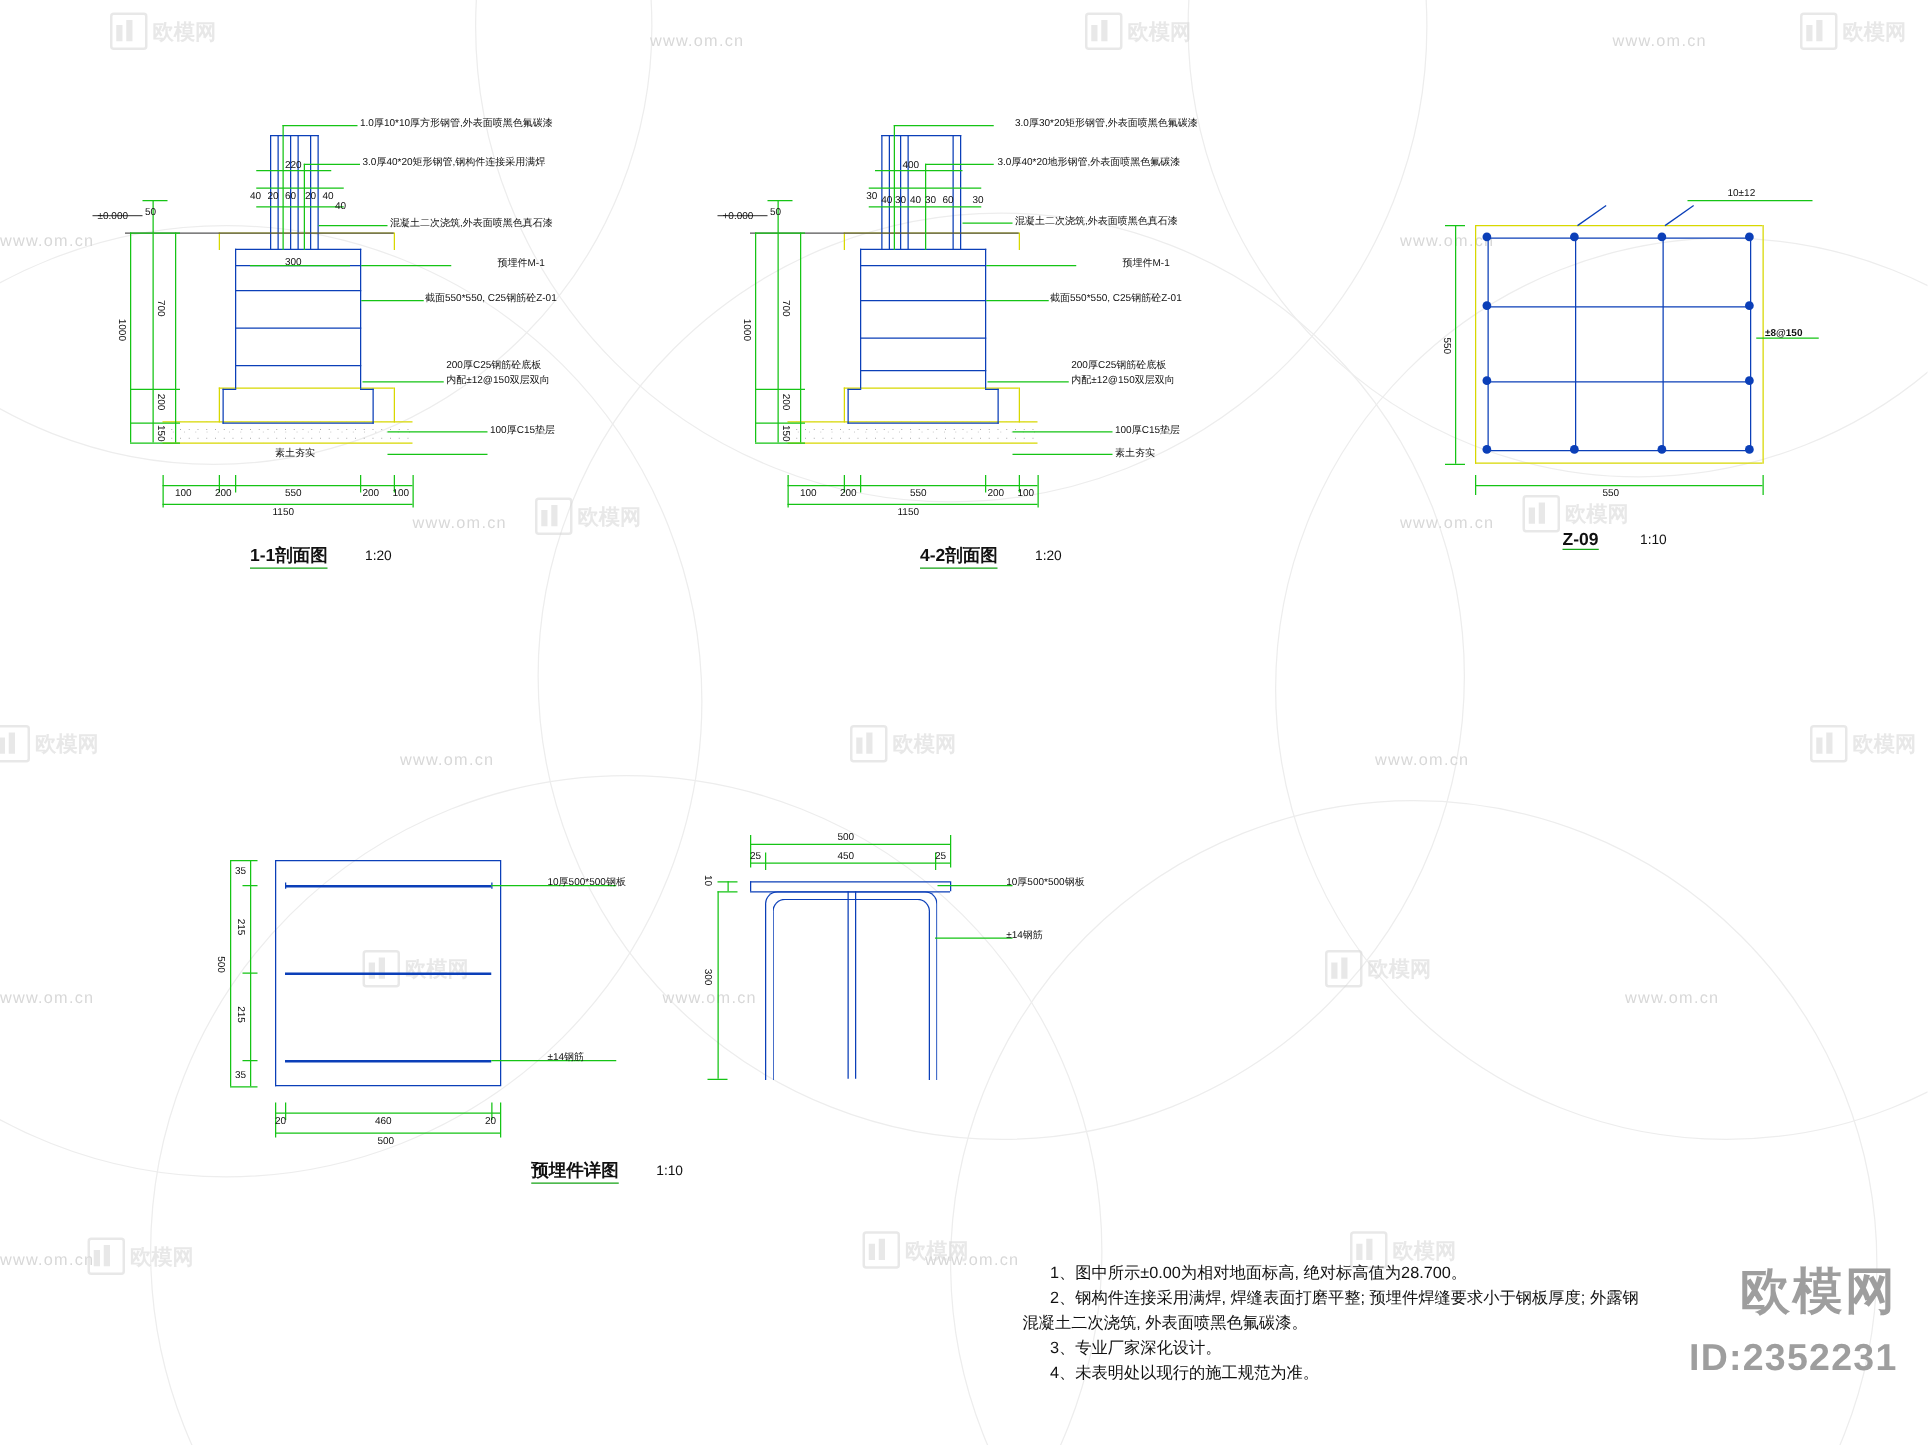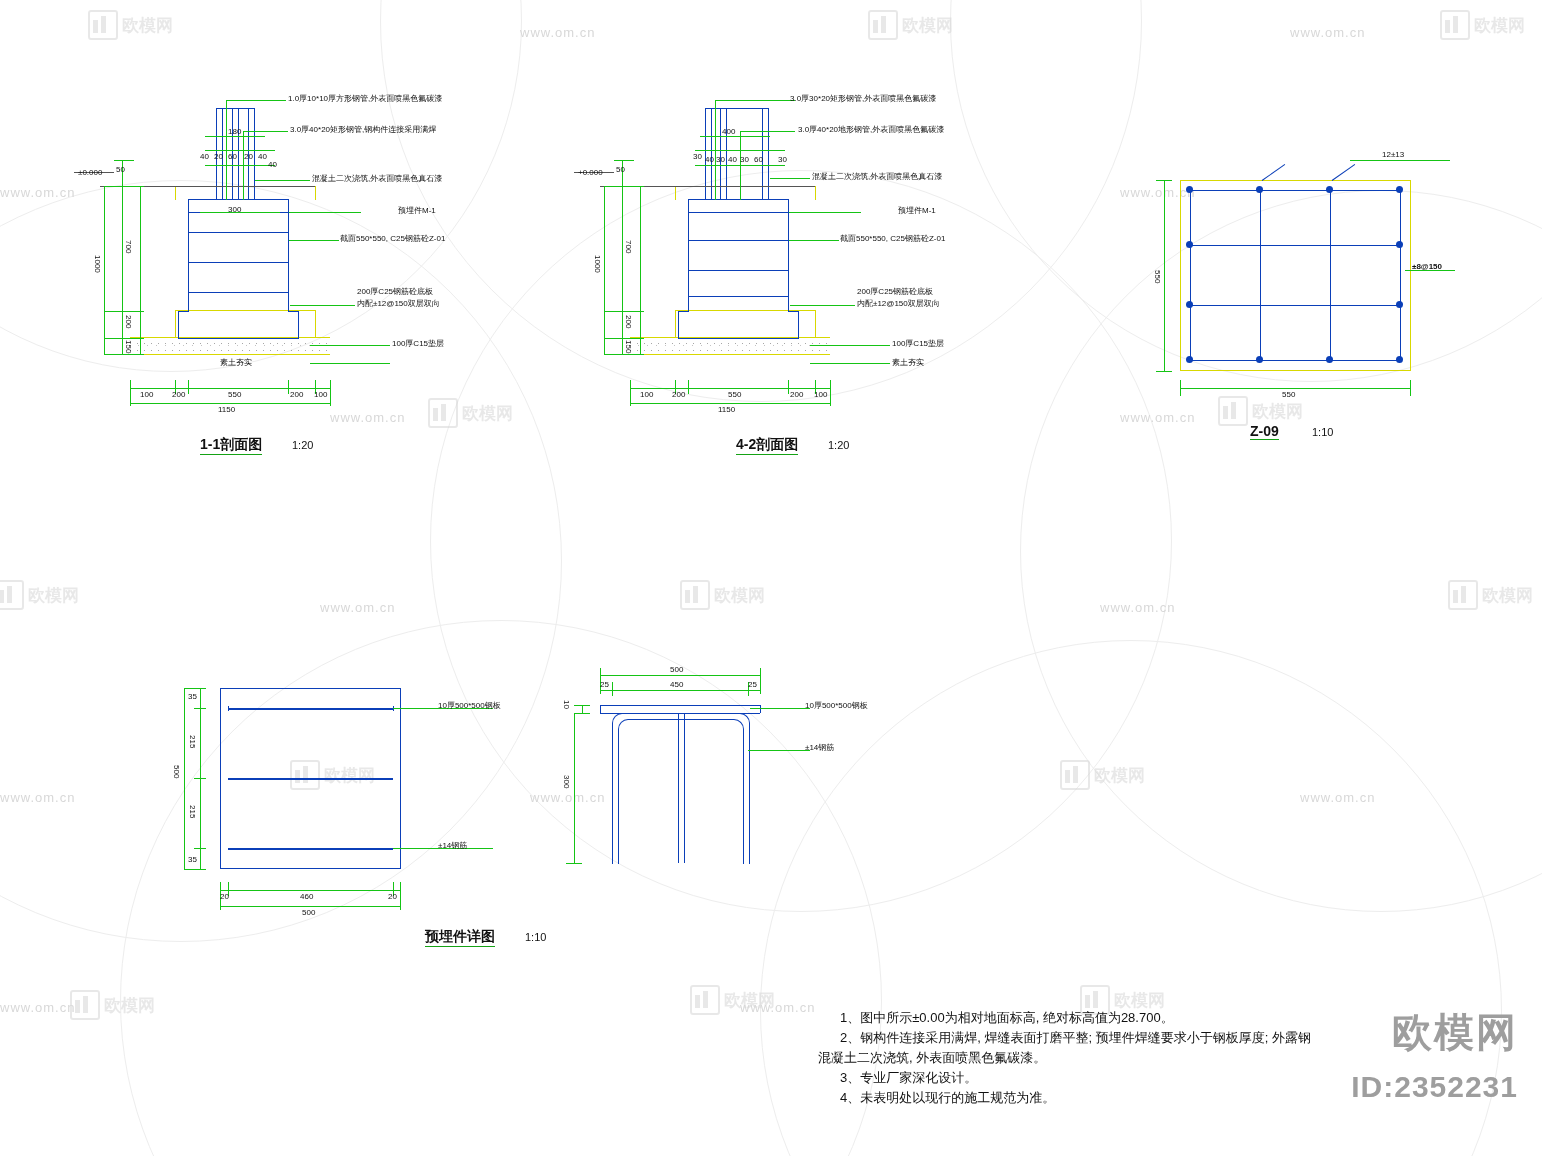--- a/index.html
+++ b/index.html
@@ -200,21 +200,21 @@
   <div class="txt" style="left:124px;top:340px;writing-mode:vertical-rl;">150</div>
   <div class="txt" style="left:93px;top:255px;writing-mode:vertical-rl;">1000</div>
 
   <div class="txt" style="left:140px;top:390px;">100</div>
   <div class="txt" style="left:172px;top:390px;">200</div>
   <div class="txt" style="left:228px;top:390px;">550</div>
   <div class="txt" style="left:290px;top:390px;">200</div>
   <div class="txt" style="left:314px;top:390px;">100</div>
   <div class="txt" style="left:218px;top:405px;">1150</div>
 
-  <div class="txt" style="left:228px;top:127px;">180</div>
+  <div class="txt" style="left:228px;top:127px;">220</div>
   <div class="txt" style="left:200px;top:152px;">40</div>
   <div class="txt" style="left:214px;top:152px;">20</div>
   <div class="txt" style="left:228px;top:152px;">60</div>
   <div class="txt" style="left:244px;top:152px;">20</div>
   <div class="txt" style="left:258px;top:152px;">40</div>
   <div class="txt" style="left:268px;top:160px;">40</div>
   <div class="txt" style="left:228px;top:205px;">300</div>
 
   <div class="txt" style="left:288px;top:93px;">1.0厚10*10厚方形钢管,外表面喷黑色氟碳漆</div>
   <div class="txt" style="left:290px;top:124px;">3.0厚40*20矩形钢管,钢构件连接采用满焊</div>
@@ -315,21 +315,21 @@
 
   <div class="txt" style="left:222px;top:127px;">400</div>
   <div class="txt" style="left:193px;top:152px;">30</div>
   <div class="txt" style="left:205px;top:155px;">40</div>
   <div class="txt" style="left:216px;top:155px;">30</div>
   <div class="txt" style="left:228px;top:155px;">40</div>
   <div class="txt" style="left:240px;top:155px;">30</div>
   <div class="txt" style="left:254px;top:155px;">60</div>
   <div class="txt" style="left:278px;top:155px;">30</div>
 
-  <div class="txt" style="left:290px;top:93px;">3.0厚30*20矩形钢管,外表面喷黑色氟碳漆</div>
+  <div class="txt" style="left:312px;top:93px;">3.0厚30*20矩形钢管,外表面喷黑色氟碳漆</div>
   <div class="txt" style="left:298px;top:124px;">3.0厚40*20地形钢管,外表面喷黑色氟碳漆</div>
   <div class="txt" style="left:312px;top:171px;">混凝土二次浇筑,外表面喷黑色真石漆</div>
   <div class="txt" style="left:398px;top:205px;">预埋件M-1</div>
   <div class="txt" style="left:340px;top:233px;">截面550*550, C25钢筋砼Z-01</div>
   <div class="txt" style="left:357px;top:286px;">200厚C25钢筋砼底板</div>
   <div class="txt" style="left:357px;top:298px;">内配±12@150双层双向</div>
   <div class="txt" style="left:392px;top:338px;">100厚C15垫层</div>
   <div class="txt" style="left:392px;top:357px;">素土夯实</div>
 
   <div class="title ul" style="left:236px;top:436px;">4-2剖面图</div>
@@ -371,21 +371,21 @@
   <div class="ln-g" style="left:200px;top:20px;width:100px;height:1px;"></div>
   <div class="ln-g" style="left:255px;top:130px;width:50px;height:1px;"></div>
 
   <div class="ln-g" style="left:14px;top:40px;width:1px;height:191px;"></div>
   <div class="ln-g" style="left:6px;top:40px;width:16px;height:1px;"></div>
   <div class="ln-g" style="left:6px;top:231px;width:16px;height:1px;"></div>
   <div class="ln-g" style="left:30px;top:248px;width:230px;height:1px;"></div>
   <div class="ln-g" style="left:30px;top:240px;width:1px;height:16px;"></div>
   <div class="ln-g" style="left:260px;top:240px;width:1px;height:16px;"></div>
 
-  <div class="txt" style="left:232px;top:10px;">12±13</div>
+  <div class="txt" style="left:232px;top:10px;">10±12</div>
   <div class="txt" style="left:262px;top:122px;font-weight:bold;">±8@150</div>
   <div class="txt" style="left:3px;top:130px;writing-mode:vertical-rl;">550</div>
   <div class="txt" style="left:132px;top:250px;">550</div>
 
   <div class="title ul" style="left:100px;top:283px;">Z-09</div>
   <div class="scale" style="left:162px;top:286px;">1:10</div>
 </div>
 
 <div class="dwg" style="left:150px;top:650px;width:420px;height:320px;">
 

